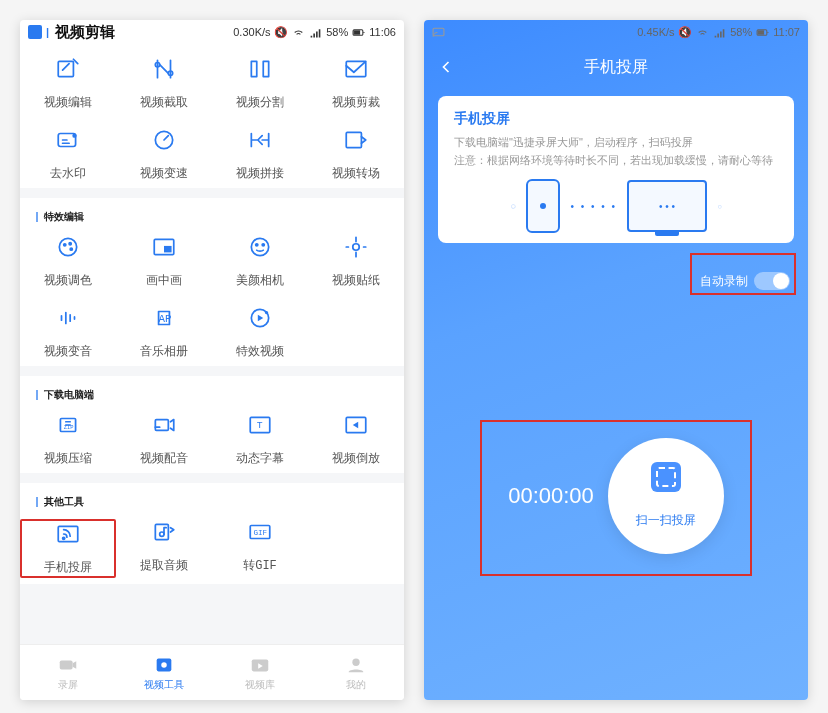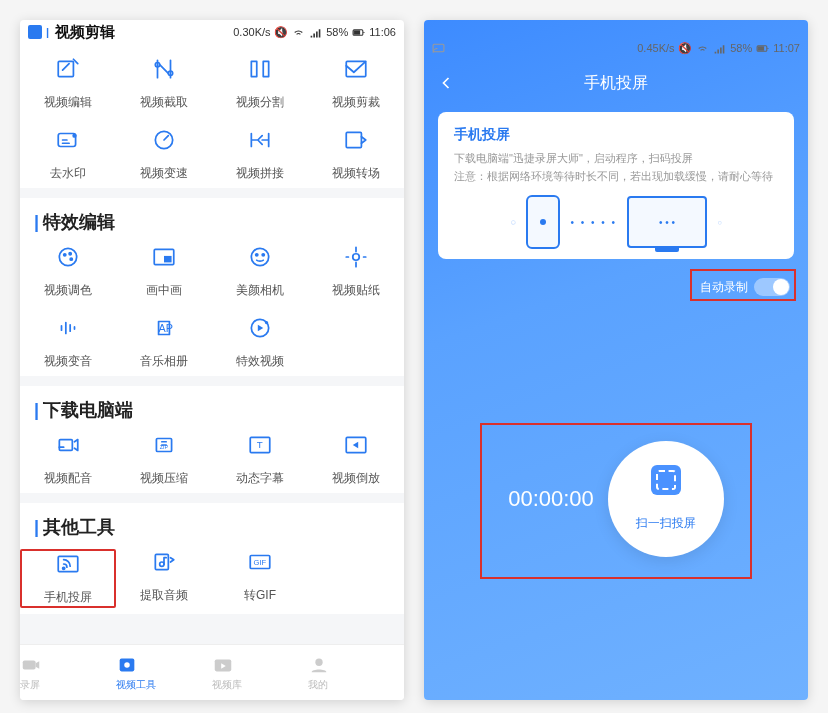--- a/index.html
+++ b/index.html
@@ -34,23 +34,24 @@
   font-size: 15px;
   font-weight: 600;
   color: #111;
 }
 .title-prefix { color: #2a7af0; font-weight: bold; margin-right: 2px; }
 .body { flex: 1; overflow: auto; background: #f5f6f8; }
 .grid-section {
   background: #fff;
   margin-bottom: 10px;
   padding: 12px 0 6px;
+  font-family: Liberation Mono, monospace;
 }
 .section-title {
-  font-size: 18px;
+  font-size: 10px;
   color: #222;
   font-weight: 600;
   padding: 0 14px 10px;
 }
 .section-title .prefix { color: #2a7af0; font-weight: bold; margin-right: 4px; }
 .grid {
   display: grid;
   grid-template-columns: repeat(4, 1fr);
   row-gap: 16px;
 }
@@ -79,20 +80,21 @@
 .tabbar {
   height: 56px;
   border-top: 1px solid #eee;
   display: flex;
   background: #fff;
 }
 .tab {
   flex: 1;
   display: flex;
   flex-direction: column;
+  align-items: center;
   justify-content: center;
   gap: 2px;
   cursor: pointer;
 }
 .tab .tab-ico {
   width: 22px; height: 22px;
   display:flex;align-items:center;justify-content:center;
 }
 .tab .tab-lbl { font-size: 10px; color: #bbb; }
 .tab.active .tab-lbl { color: #2a7af0; }
@@ -103,21 +105,20 @@
 .phone2-bg {
   flex: 1;
   background: linear-gradient(160deg, #3d8bff 0%, #5aa2ff 40%, #6fb1ff 100%);
   display: flex;
   flex-direction: column;
   position: relative;
 }
 .phone2 .statusbar {
   color: #666;
   background: transparent;
-  margin-top: 16px;
 }
 .header2 {
   height: 46px;
   display: flex;
   align-items: center;
   padding: 0 12px;
   color: #fff;
 }
 .header2 .back {
   width: 28px;
@@ -198,21 +199,21 @@
   transform: translate(-50%,-50%);
   color: #2a7af0;
   font-size: 10px;
 }
 .toggle-row {
   margin: 2px 12px 0 auto;
   display: inline-flex;
   align-items: center;
   gap: 6px;
   border: 2px solid #d9302c;
-  padding: 7px 4px 3px 8px;
+  padding: 17px 4px 3px 8px;
   align-self: flex-end;
 }
 .toggle-label {
   font-size: 12px;
   color: #fff;
 }
 .toggle {
   width: 36px; height: 18px;
   background: rgba(255,255,255,0.4);
   border-radius: 10px;
@@ -465,36 +466,36 @@
       <div class="lbl">特效视频</div>
           </div>
         </div>
       </div>
       <div class="grid-section">
         <div class="section-title"><span class="prefix">|</span><span>下载电脑端</span></div>
         <div class="grid">
           <div class="grid-item">
       <div class="ico">
               <svg width="26" height="26" viewBox="0 0 24 24" fill="none" stroke="#2a7af0" stroke-width="1.6" stroke-linecap="round" stroke-linejoin="round">
+                <rect x="5" y="6" width="14" height="12" rx="1"></rect>
+                <path d="M10 9h4M10 12h4"></path>
+                <text x="8" y="16" font-size="5" fill="#2a7af0" stroke="none">ZIP</text>
+              </svg>
+            </div>
+      <div class="lbl">视频压缩</div>
+          </div>
+          <div class="grid-item">
+      <div class="ico">
+              <svg width="26" height="26" viewBox="0 0 24 24" fill="none" stroke="#2a7af0" stroke-width="1.6" stroke-linecap="round" stroke-linejoin="round">
                 <rect x="4" y="7" width="12" height="10" rx="1"></rect>
                 <path d="M18 9l3-2v10l-3-2"></path>
                 <path d="M4 14h4"></path>
               </svg>
             </div>
       <div class="lbl">视频配音</div>
-          </div>
-          <div class="grid-item">
-      <div class="ico">
-              <svg width="26" height="26" viewBox="0 0 24 24" fill="none" stroke="#2a7af0" stroke-width="1.6" stroke-linecap="round" stroke-linejoin="round">
-                <rect x="5" y="6" width="14" height="12" rx="1"></rect>
-                <path d="M10 9h4M10 12h4"></path>
-                <text x="8" y="16" font-size="5" fill="#2a7af0" stroke="none">ZIP</text>
-              </svg>
-            </div>
-      <div class="lbl">视频压缩</div>
           </div>
           <div class="grid-item">
       <div class="ico">
               <svg width="26" height="26" viewBox="0 0 24 24" fill="none" stroke="#2a7af0" stroke-width="1.6" stroke-linecap="round" stroke-linejoin="round">
                 <rect x="3" y="5" width="18" height="14" rx="1"></rect>
                 <text x="9" y="15" font-size="9" fill="#2a7af0" stroke="none">T</text>
               </svg>
             </div>
       <div class="lbl">动态字幕</div>
           </div>

